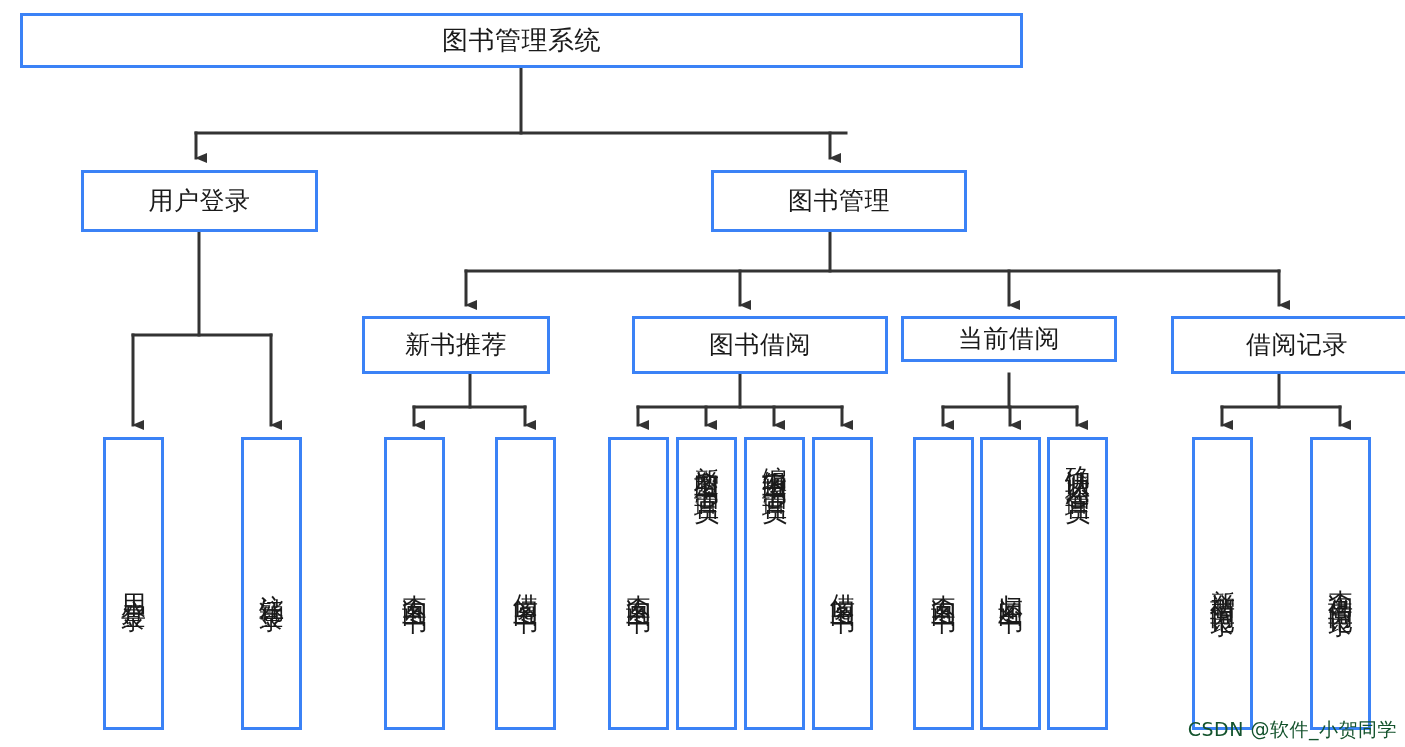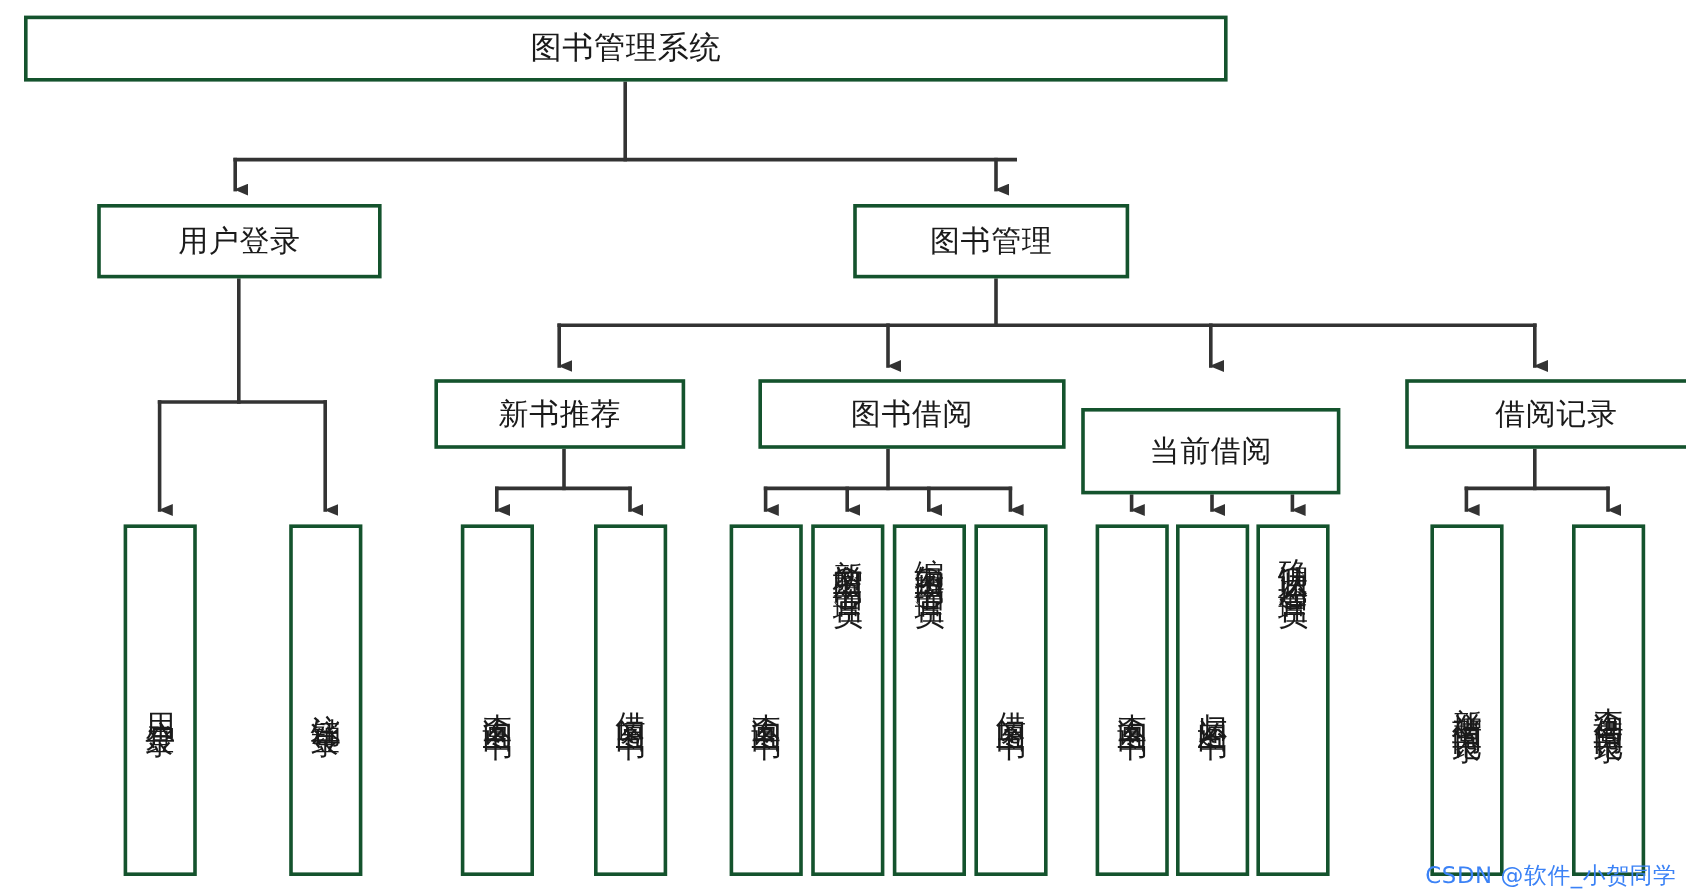--- a/index.html
+++ b/index.html
@@ -21,21 +21,21 @@
     left: 0;
     top: 0;
     width: 1405px;
     height: 747px;
     pointer-events: none;
   }
   .node {
     position: absolute;
     box-sizing: border-box;
     background: #ffffff;
-    border: 3px solid #14532d;
+    border: 3px solid #3b82f6;
     display: flex;
     align-items: center;
     justify-content: center;
     color: #1a1a1a;
   }
   .node .label {
     display: block;
     text-align: center;
     line-height: 1.12;
     color: #1a1a1a;
@@ -65,21 +65,21 @@
   }
   .node.vert.centered {
     align-items: center;
     padding-top: 0;
   }
   #watermark {
     position: absolute;
     right: 8px;
     bottom: 4px;
     font-size: 19px;
-    color: #3b82f6;
+    color: #14532d;
     white-space: nowrap;
     font-family: "DejaVu Sans", "Liberation Sans", sans-serif;
     letter-spacing: 0.5px;
   }
 </style>
 </head>
 <body>
 
 <div id="canvas">
 
@@ -136,33 +136,33 @@
   </svg>
 
   <div class="node horiz root" style="left:20px; top:13px; width:1003px; height:55px;">
     <span class="label">图书管理系统</span>
   </div>
 
   <div class="node horiz" style="left:81px; top:170px; width:237px; height:62px;">
     <span class="label">用户登录</span>
   </div>
 
-  <div class="node horiz" style="left:711px; top:170px; width:230px; height:62px;">
+  <div class="node horiz" style="left:711px; top:170px; width:256px; height:62px;">
     <span class="label">图书管理</span>
   </div>
 
-  <div class="node horiz" style="left:362px; top:316px; width:209px; height:58px;">
+  <div class="node horiz" style="left:362px; top:316px; width:188px; height:58px;">
     <span class="label">新书推荐</span>
   </div>
 
   <div class="node horiz" style="left:632px; top:316px; width:256px; height:58px;">
     <span class="label">图书借阅</span>
   </div>
 
-  <div class="node horiz" style="left:901px; top:316px; width:216px; height:72px;margin-top:24px;">
+  <div class="node horiz" style="left:901px; top:316px; width:216px; height:46px;">
     <span class="label">当前借阅</span>
   </div>
 
   <div class="node horiz" style="left:1171px; top:316px; width:252px; height:58px;">
     <span class="label">借阅记录</span>
   </div>
 
   <div class="node vert centered" style="left:103px; top:437px; width:61px; height:293px;">
     <span class="label">用户登录</span>
   </div>

